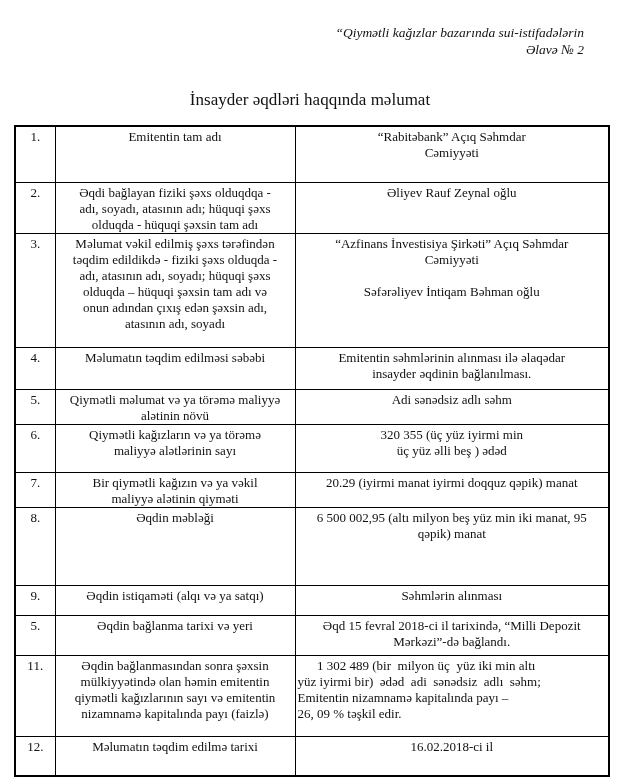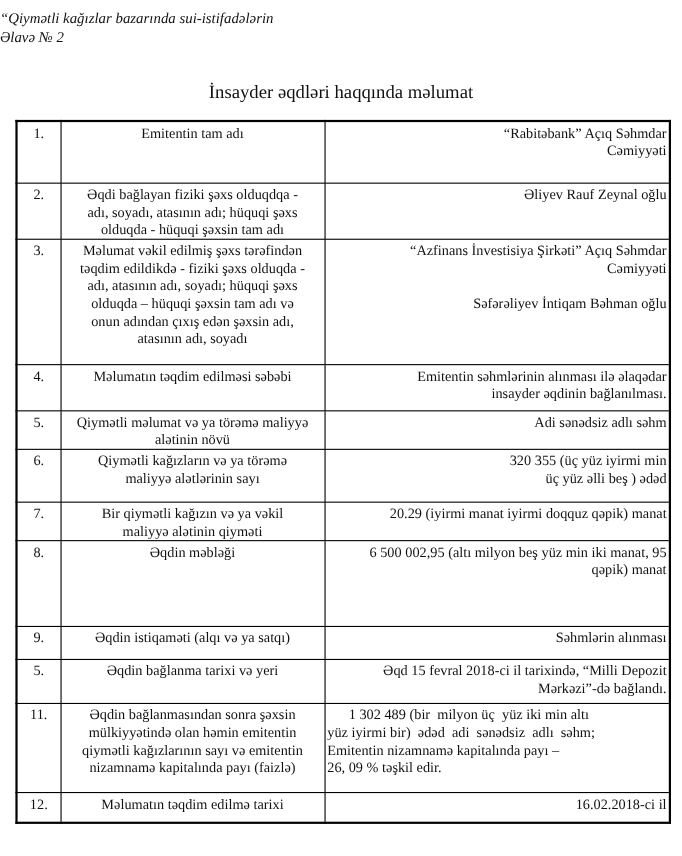--- a/index.html
+++ b/index.html
@@ -14,21 +14,22 @@
     color: #111111;
     overflow: hidden;
   }
   .page {
     width: 620px;
     height: 778px;
     background: #ffffff;
     box-sizing: border-box;
   }
   .header-note {
-    padding: 8px 36px 0 0;
+    padding: 24px 36px 0 0;
+    text-align: right;
     font-style: italic;
     font-size: 13.5px;
     line-height: 17px;
   }
   .header-note .note-line { display: block; }
   .header-note .note-bold { font-weight: normal; }
   .doc-title {
     margin-top: 32px;
     text-align: center;
     font-weight: normal;
@@ -47,36 +48,36 @@
     vertical-align: top;
     font-size: 13px;
     line-height: 16px;
     padding: 2px 2px 0 2px;
     white-space: pre-wrap;
     word-wrap: break-word;
     overflow: hidden;
   }
   .c-num   { text-align: center; }
   .c-label { text-align: center; }
-  .c-value { text-align: right; }
+  .c-value { text-align: center; }
   .v-mid   { vertical-align: middle; }
   .a-left  { text-align: left; padding-left: 3px; }
   .pt0     { padding-top: 0; }
   tr.r1  { height: 56px; }
   tr.r2  { height: 50px; }
   tr.r3  { height: 114px; }
   tr.r4  { height: 42px; }
   tr.r5  { height: 30px; }
   tr.r6  { height: 48px; }
   tr.r7  { height: 34px; }
   tr.r8  { height: 78px; }
   tr.r9  { height: 30px; }
   tr.r10 { height: 40px; }
   tr.r11 { height: 81px; }
-  tr.r12 { height: 28px; }
+  tr.r12 { height: 40px; }
 </style>
 </head>
 <body>
 
 <div class="page">
 
   <div class="header-note">
     <span class="note-line">“Qiymətli kağızlar bazarında sui-istifadələrin</span>
     <span class="note-line note-bold">Əlavə № 2</span>
   </div>

